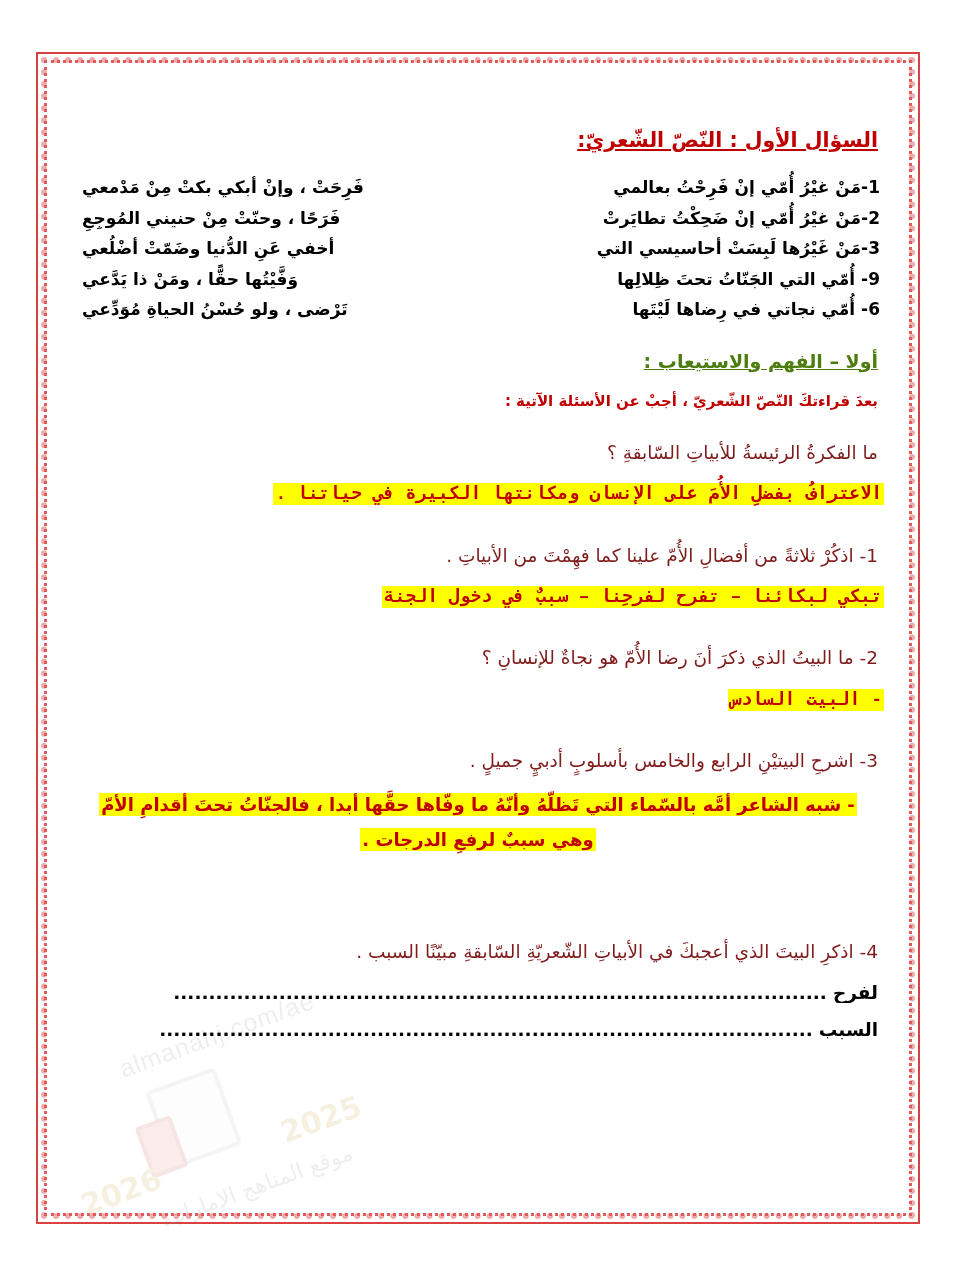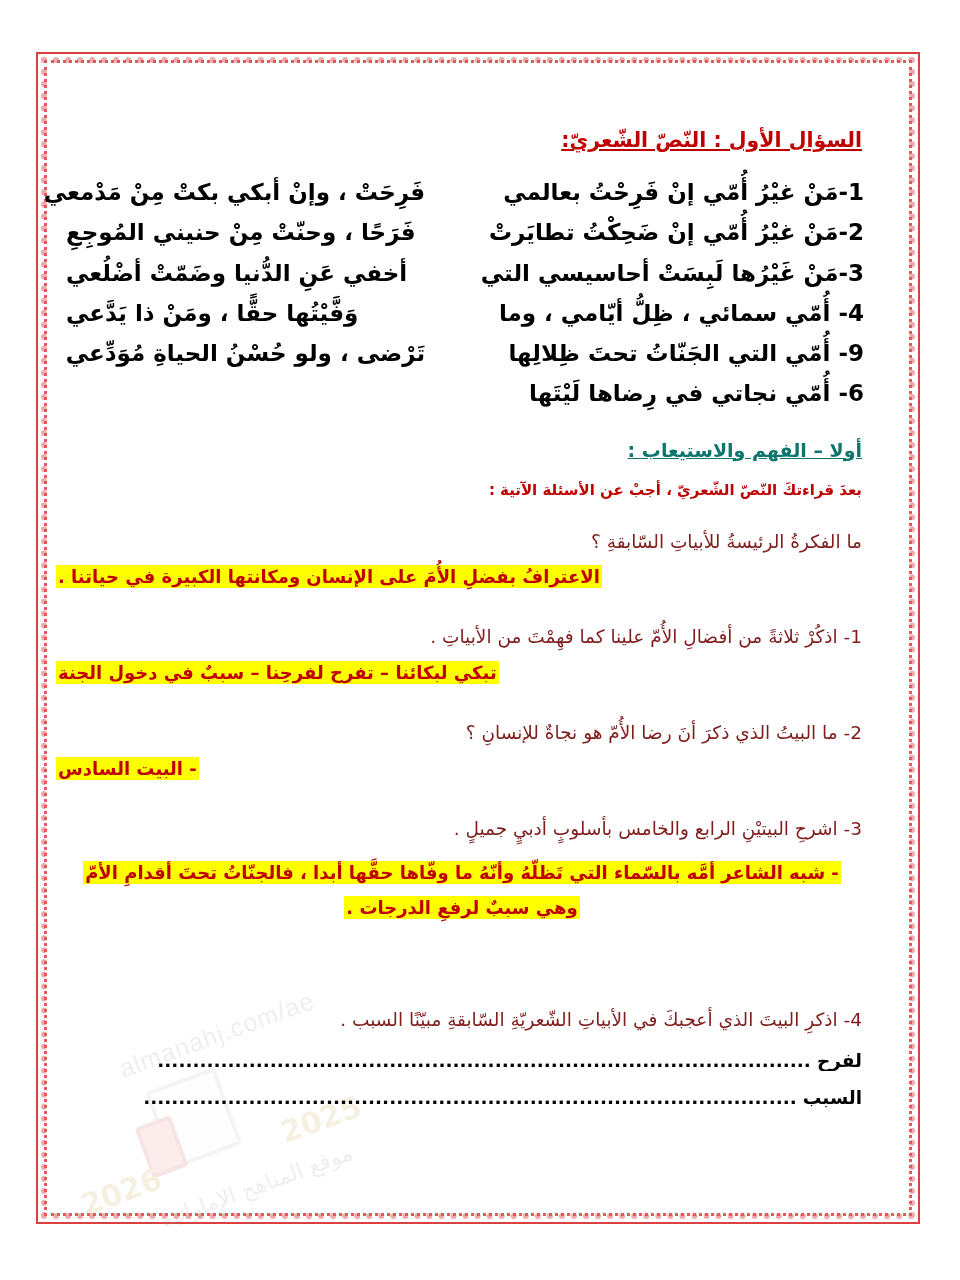--- a/index.html
+++ b/index.html
@@ -107,21 +107,21 @@
     width: 30px;
     height: 46px;
     border: 4px solid #d06060;
     border-radius: 4px;
     background: #e88a8a;
   }
 
   
   .content {
     position: absolute;
-    left: 56px;
+    left: 72px;
     top: 100px;
     width: 812px;
     height: 1080px;
     direction: rtl;
     text-align: right;
   }
 
   .q-title {
     color: #c00000;
     font-weight: bold;
@@ -140,30 +140,30 @@
     padding: 0 4px 0 10px;
   }
   .poem-col {
     display: flex;
     flex-direction: column;
     gap: 3px;
   }
   .poem-col.right { width: 50%; }
   .poem-col.left  { width: 45%; text-align: left; }
   .poem-line {
-    font-size: 23px;
+    font-size: 17px;
     font-weight: bold;
     color: #000000;
     line-height: 1.62;
     white-space: nowrap;
   }
   .poem-col.left .poem-line { text-align: left; }
 
   .sec-title {
-    color: #0f766e;
+    color: #4d7c0f;
     font-weight: bold;
     font-size: 19px;
     text-decoration: underline;
     margin-top: 26px;
     padding-right: 6px;
   }
 
   .instruction {
     color: #c00000;
     font-weight: bold;
@@ -175,22 +175,23 @@
   .question {
     font-size: 18.5px;
     font-weight: normal;
     color: #7f1d1d;
     margin-top: 29px;
     padding-right: 6px;
     line-height: 1.5;
   }
 
   .answer-wrap {
-    margin-top: 4px;
-    text-align: left;
+    margin-top: 11px;
+    text-align: right;
+    font-family: Liberation Mono, monospace;
   }
   .answer {
     display: inline;
     background: #ffff00;
     color: #c00000;
     font-weight: bold;
     font-size: 18px;
     line-height: 1.95;
     box-decoration-break: clone;
     -webkit-box-decoration-break: clone;
@@ -236,21 +237,20 @@
 
   <div class="content">
 
     <div class="q-title">السؤال الأول : النّصّ الشّعريّ:</div>
 
     <div class="poem">
       <div class="poem-col right">
         <div class="poem-line">1-مَنْ غيْرُ أُمّي إنْ فَرِحْتُ بعالمي</div>
         <div class="poem-line">2-مَنْ غيْرُ أُمّي إنْ ضَحِكْتُ تطايَرتْ</div>
         <div class="poem-line">3-مَنْ غَيْرُها لَبِسَتْ أحاسيسي التي</div>
-        <div class="poem-line">4- أُمّي سمائي ، ظِلُّ أيّامي ، وما</div>
         <div class="poem-line">9- أُمّي التي الجَنّاتُ تحتَ ظِلالِها</div>
         <div class="poem-line">6- أُمّي نجاتي في رِضاها  لَيْتَها</div>
       </div>
       <div class="poem-col left">
         <div class="poem-line">فَرِحَتْ ، وإنْ أبكي بكتْ مِنْ مَدْمعي</div>
         <div class="poem-line">فَرَحًا ، وحنّتْ مِنْ حنيني المُوجِعِ</div>
         <div class="poem-line">أخفي عَنِ الدُّنيا وضَمّتْ أضْلُعي</div>
         <div class="poem-line">وَفَّيْتُها حقًّا ،  ومَنْ ذا يَدَّعي</div>
         <div class="poem-line">تَرْضى ، ولو حُسْنُ الحياةِ مُوَدِّعي</div>
       </div>

